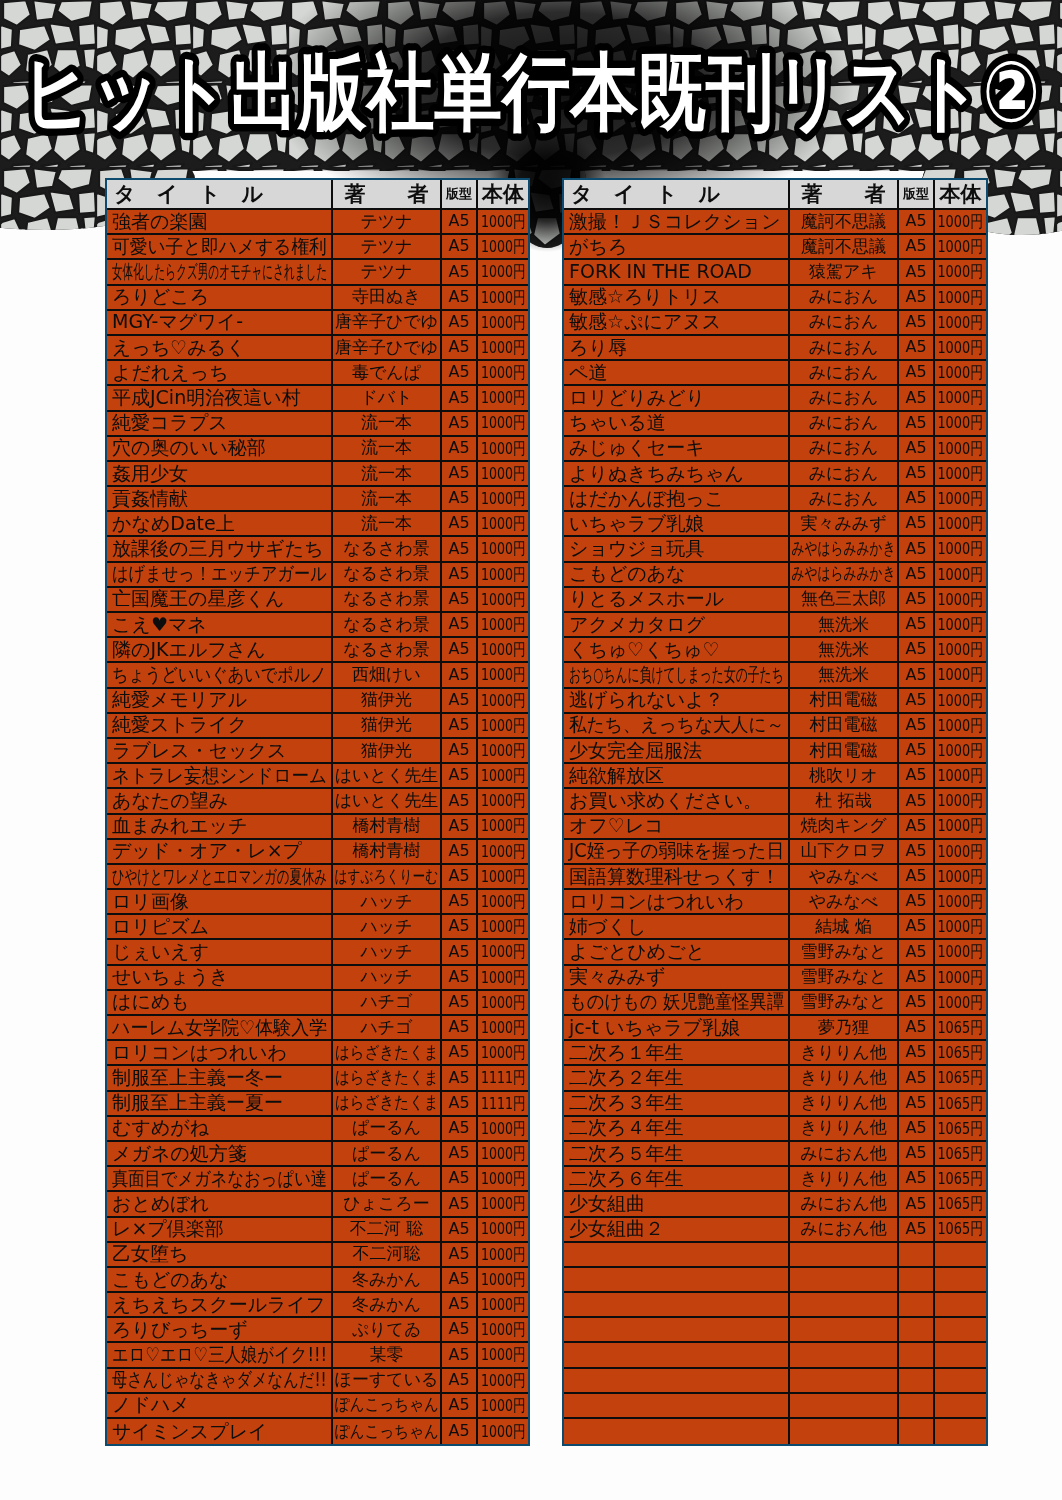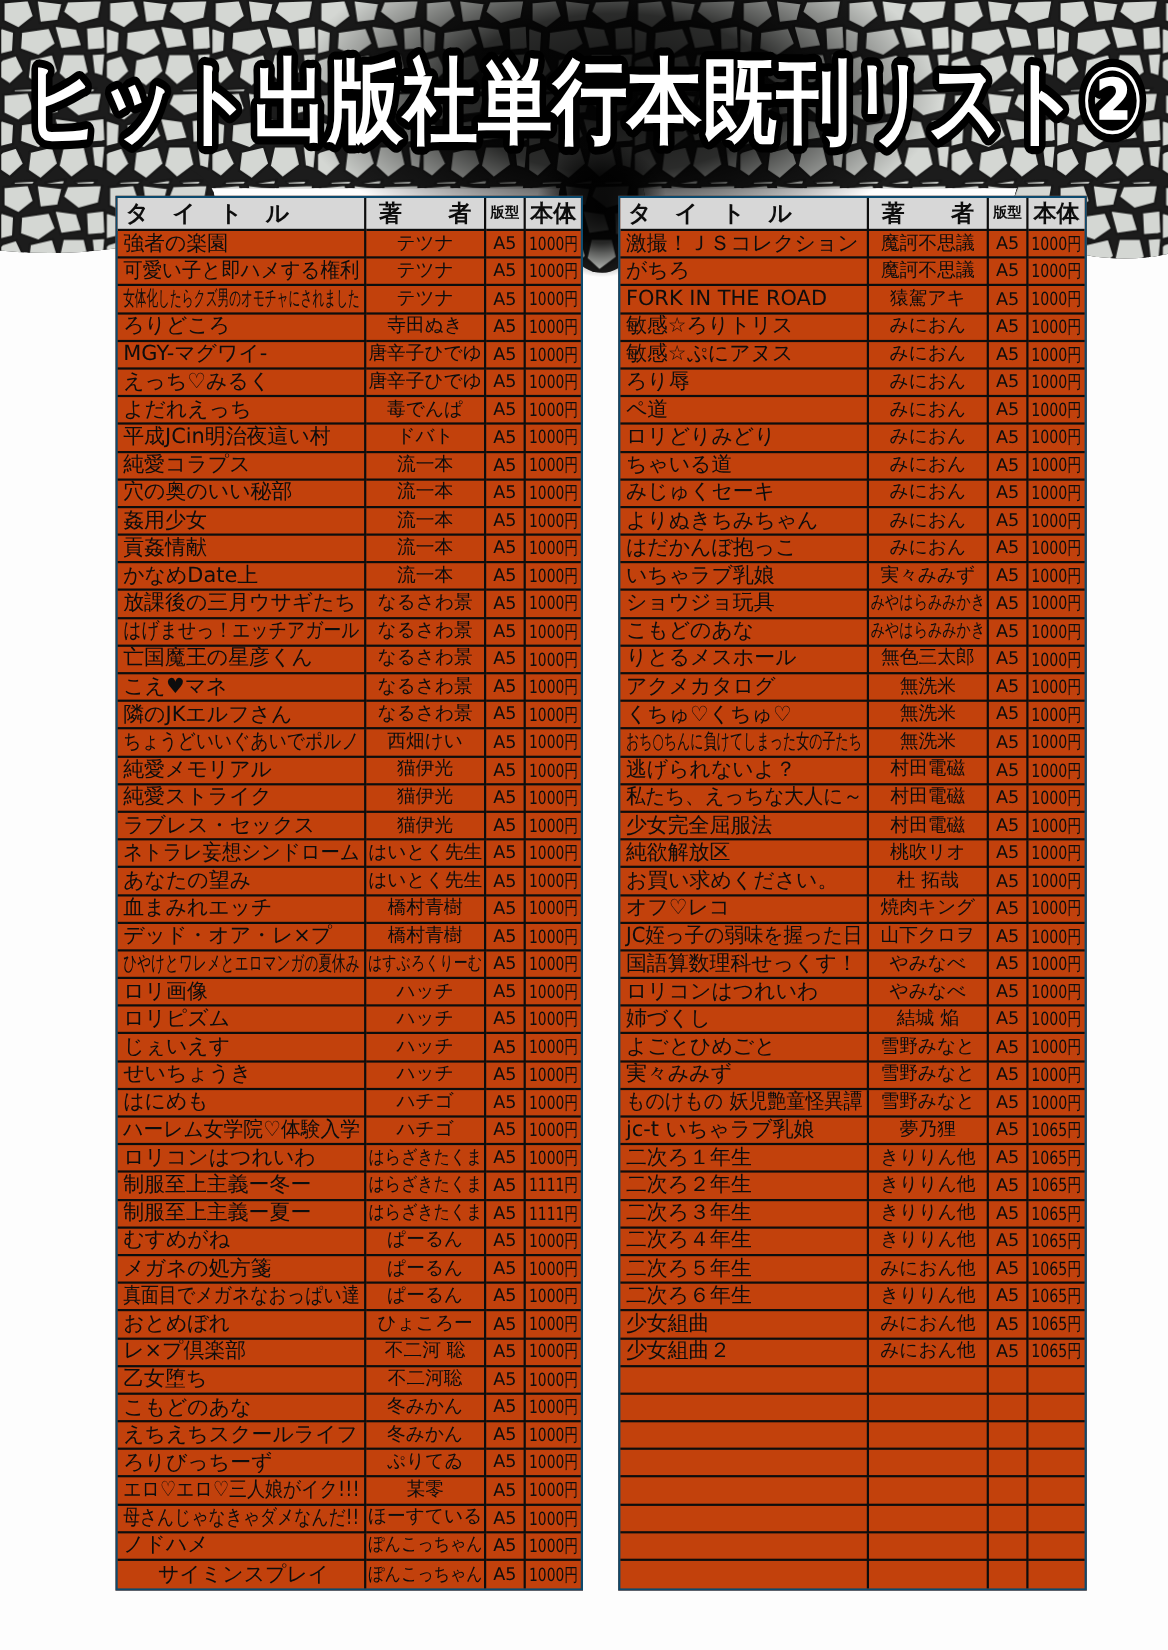--- a/index.html
+++ b/index.html
@@ -7,21 +7,21 @@
         font-family:"DejaVu Sans",sans-serif;color:#0d0d0d;}
   .header-art{position:absolute;top:0;left:0;display:block;}
   .ptable{position:absolute;top:178px;border:2px solid #0c4a6e;background:#c2410c;box-sizing:border-box;}
   .ptable.left{left:105px;width:425px;}
   .ptable.right{left:562px;width:426px;}
   .prow{display:grid;grid-template-columns:226px 109px 36px 1fr;height:25.2px;}
   .prow.phead{height:30px;background:#d7d7d7;font-weight:bold;}
   .cell{display:flex;align-items:center;justify-content:center;overflow:hidden;
         border-right:2px solid #0d0d0d;border-bottom:2.4px solid #0d0d0d;box-sizing:border-box;}
   .cell:last-child{border-right:none;}
-  .prow:last-child .cell{border-bottom:none;justify-content:center;}
+  .prow:last-child .cell{border-bottom:none;}
   .c-title{justify-content:flex-start;padding-left:5px;font-size:19px;}
   .c-author{font-size:17px;}
   .c-format{font-size:16px;}
   .c-price{font-size:16.5px;}
   .phead .c-title{font-size:21px;padding-left:7px;}
   .phead .c-author{font-size:21px;}
   .phead .c-format{font-size:13px;}
   .phead .c-price{font-size:21px;}
   .fit{display:inline-block;white-space:nowrap;line-height:1.05;transform-origin:center center;}
   .c-title .fit{transform-origin:left center;}

